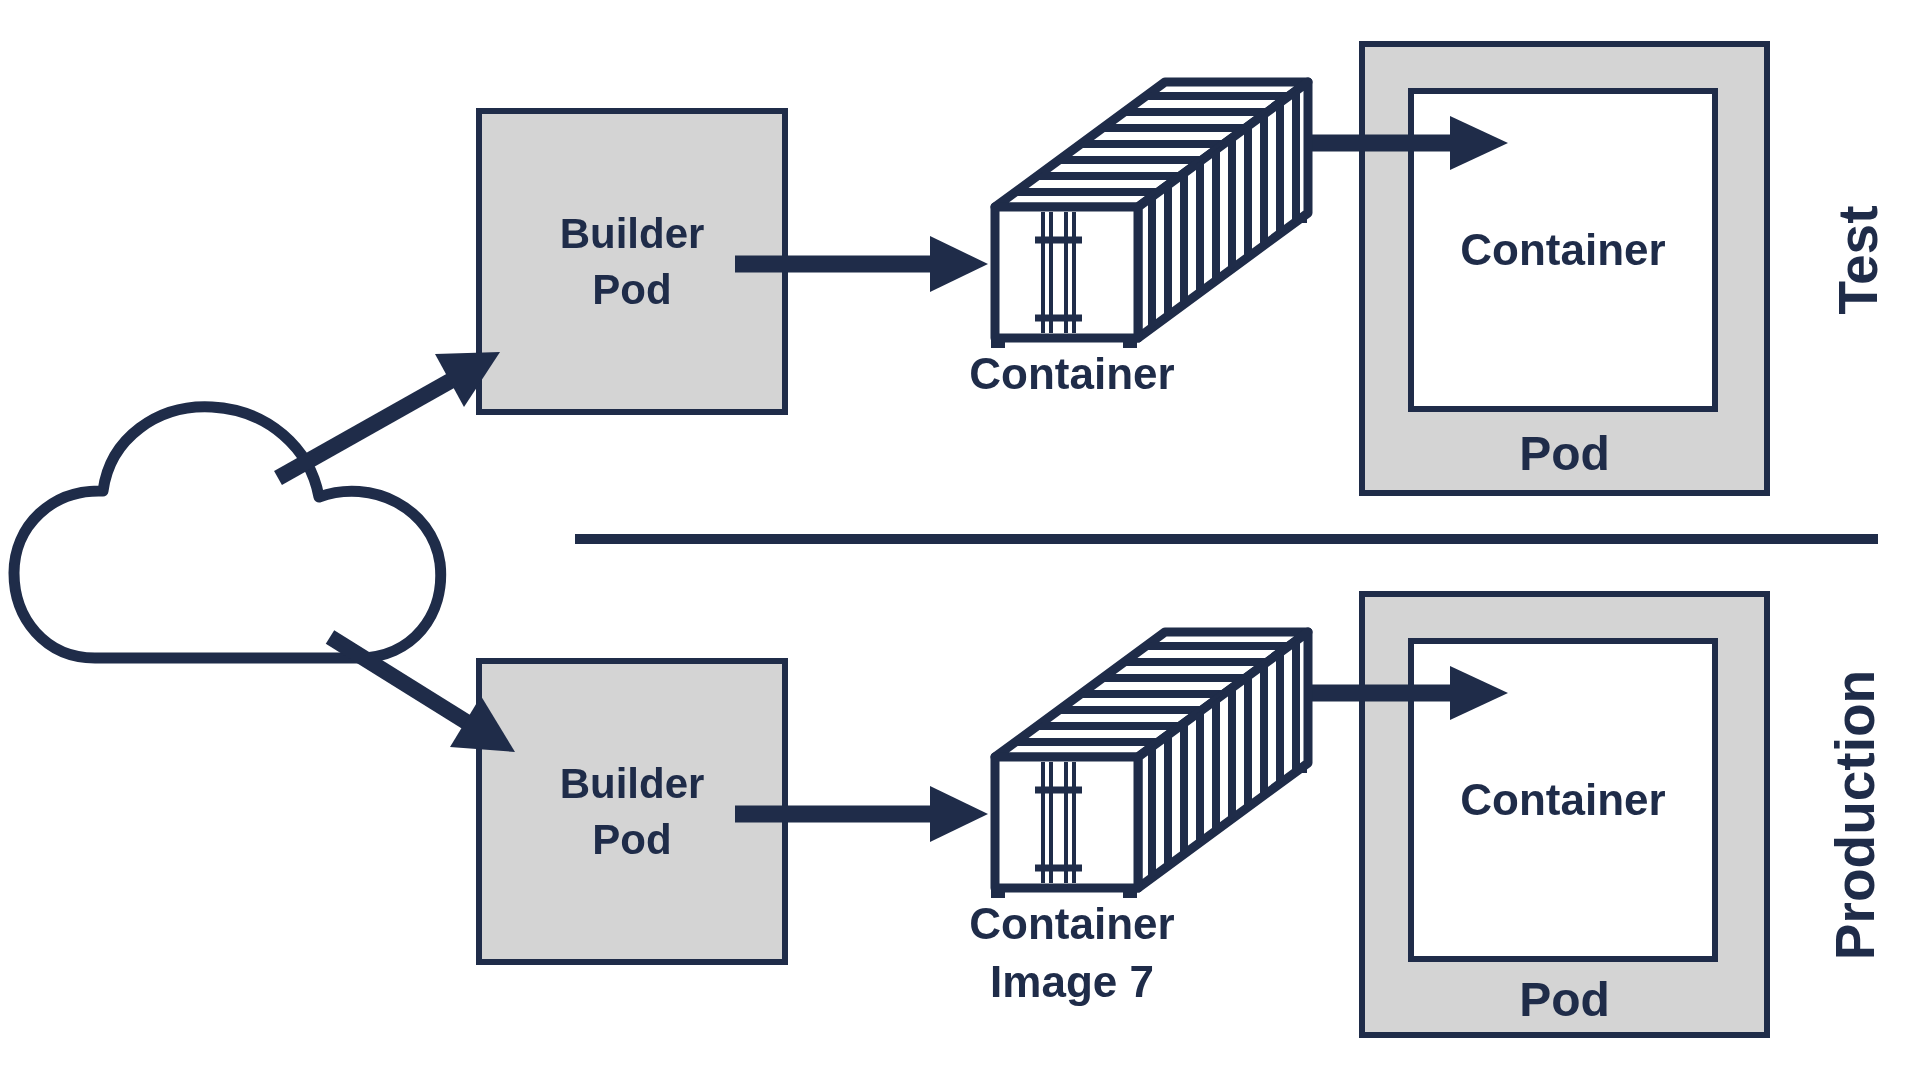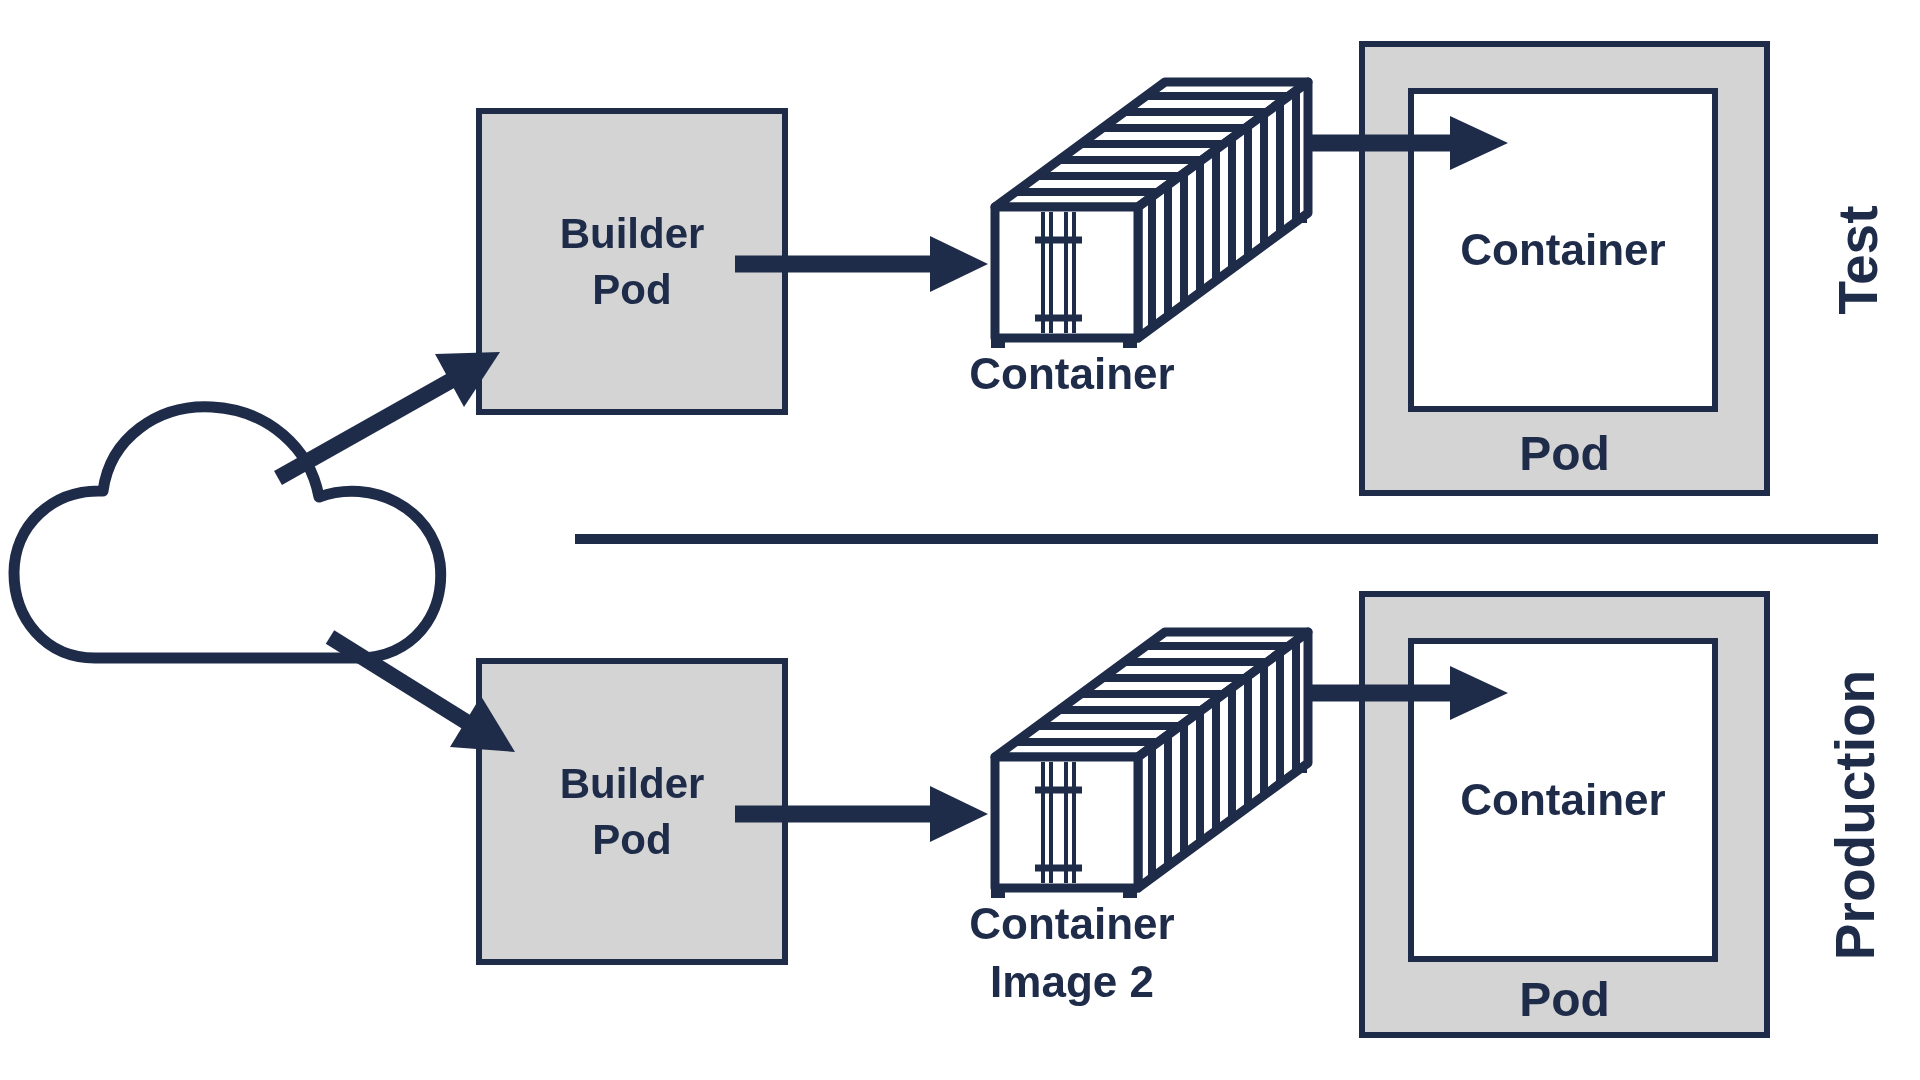--- a/index.html
+++ b/index.html
@@ -93,21 +93,21 @@
 
   <div class="divider"></div>
 
   <div class="box builder-box" style="left:476px; top:658px;">
     <div class="line">Builder</div>
     <div class="line">Pod</div>
   </div>
 
   <div class="image-label" style="left:912px; top:895px;">
     <div>Container</div>
-    <div>Image 2</div>
+    <div>Image 7</div>
   </div>
 
   <div class="box pod-box" style="left:1359px; top:591px; height:447px;"></div>
   <div class="inner-box" style="left:1408px; top:638px;">
     <div class="line">Container</div>
   </div>
   <div class="pod-label" style="left:1359px; top:975px;">Pod</div>
 
   <div class="env-label" style="left:1690px; top:785px; width:330px; height:60px; line-height:60px;">Production</div>
 

